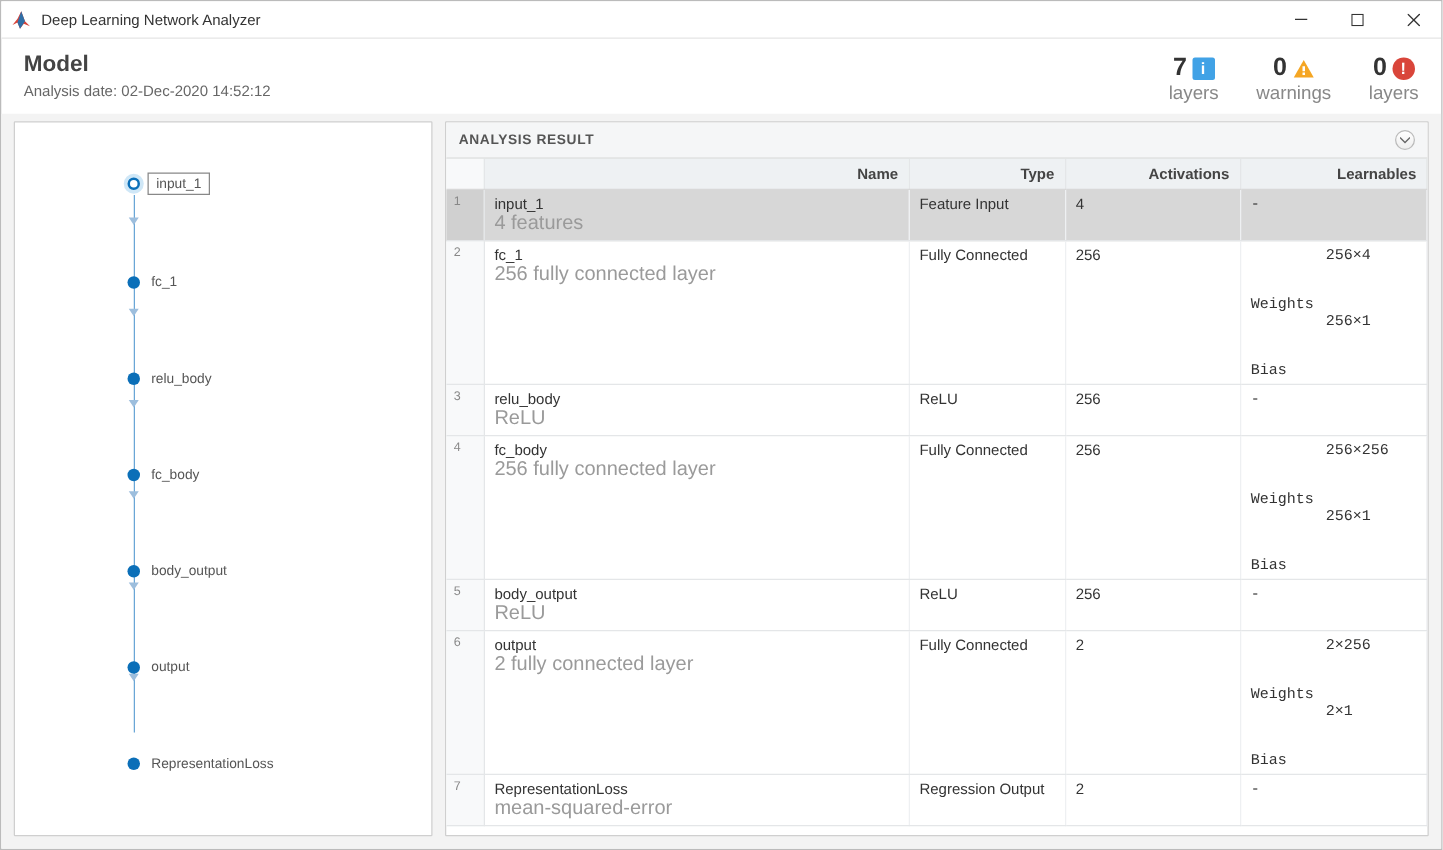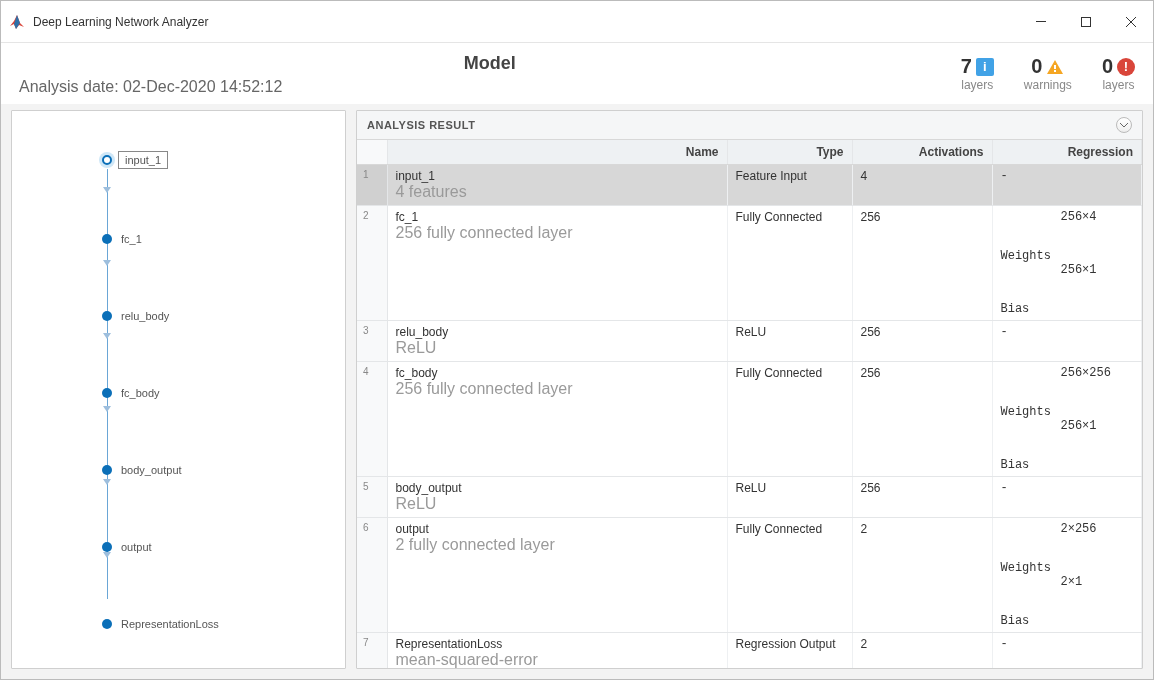--- a/index.html
+++ b/index.html
@@ -11,46 +11,46 @@
     color: #333;
     width: 1154px;
     height: 680px;
     overflow: hidden;
     border: 1px solid #bbb;
     display: flex;
     flex-direction: column;
   }
   
   .titlebar {
-    height: 42px;
+    height: 30px;
     display: flex;
     align-items: center;
     padding: 0 0 0 8px;
     border-bottom: 1px solid #e5e5e5;
     background: #fff;
   }
   .titlebar .logo { width:16px; height:16px; margin-right:8px; }
   .titlebar .title { font-size: 12px; color:#333; flex:1; }
   .win-controls { display:flex; height:100%; }
   .win-btn {
     width: 45px; display:flex; align-items:center; justify-content:center;
     font-size: 14px; color:#333; cursor:default;
   }
   
   .header {
     display:flex; align-items:flex-start; padding:10px 18px 8px 18px;
     border-bottom: 0;
   }
   .header-left { flex:1; }
-  .header-title { font-size:18px; color:#444; margin:0 0 4px 0; font-weight:600;text-align:center;}
-  .header-sub { font-size:16px; color:#666; }
+  .header-title { font-size:18px; color:#444; margin:0 0 4px 0; font-weight:600;}
+  .header-sub { font-size:12px; color:#666; }
   .header-stats { display:flex; gap:30px; padding-top:2px; }
   .stat { text-align:center; }
   .stat-top { display:flex; align-items:center; justify-content:center; font-size:20px; font-weight:600; color:#333; gap:4px;}
-  .stat-label { font-size:12px; color:#888; margin-top:0px;}
+  .stat-label { font-size:15px; color:#888; margin-top:0px;}
   .stat-ico { width:18px; height:18px; display:inline-flex; align-items:center; justify-content:center; border-radius:2px;}
   .ico-info { background:#41a2e6; color:#fff; font-weight:bold; font-size:13px;}
   .ico-warn { color:#f5a623; }
   .ico-err  { color:#fff; background:#d9453a; border-radius:50%; font-weight:bold; font-size:13px;}
   
   .main {
     flex:1; display:flex; gap:10px; padding:6px 10px 10px 10px; background:#f2f2f2ee;
     overflow:hidden;
   }
   .panel {
@@ -259,21 +259,21 @@
           <col class="c-type">
           <col class="c-act">
           <col class="c-learn">
       </colgroup>
       <thead>
         <tr>
           <th class="idx"></th>
           <th>Name</th>
           <th>Type</th>
           <th>Activations</th>
-          <th>Regression</th>
+          <th>Learnables</th>
         </tr>
       </thead>
       <tbody id="results-body">
           <tr class="selected">
             <td class="idx">1</td>
             <td>
               <div class="cell-name">
                 <span class="primary">input_1</span>
                 <span class="secondary">4 features</span>
               </div>

